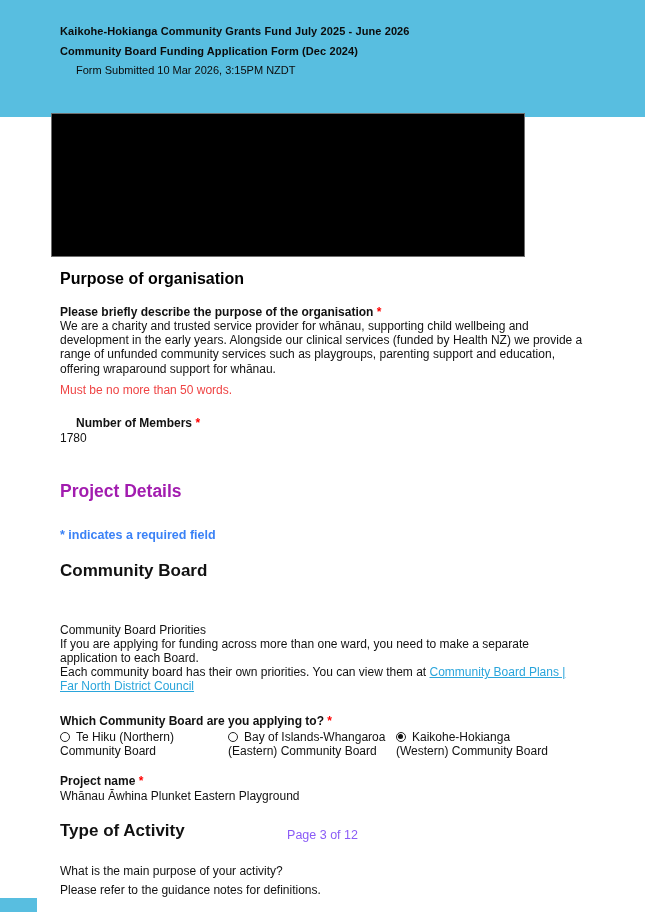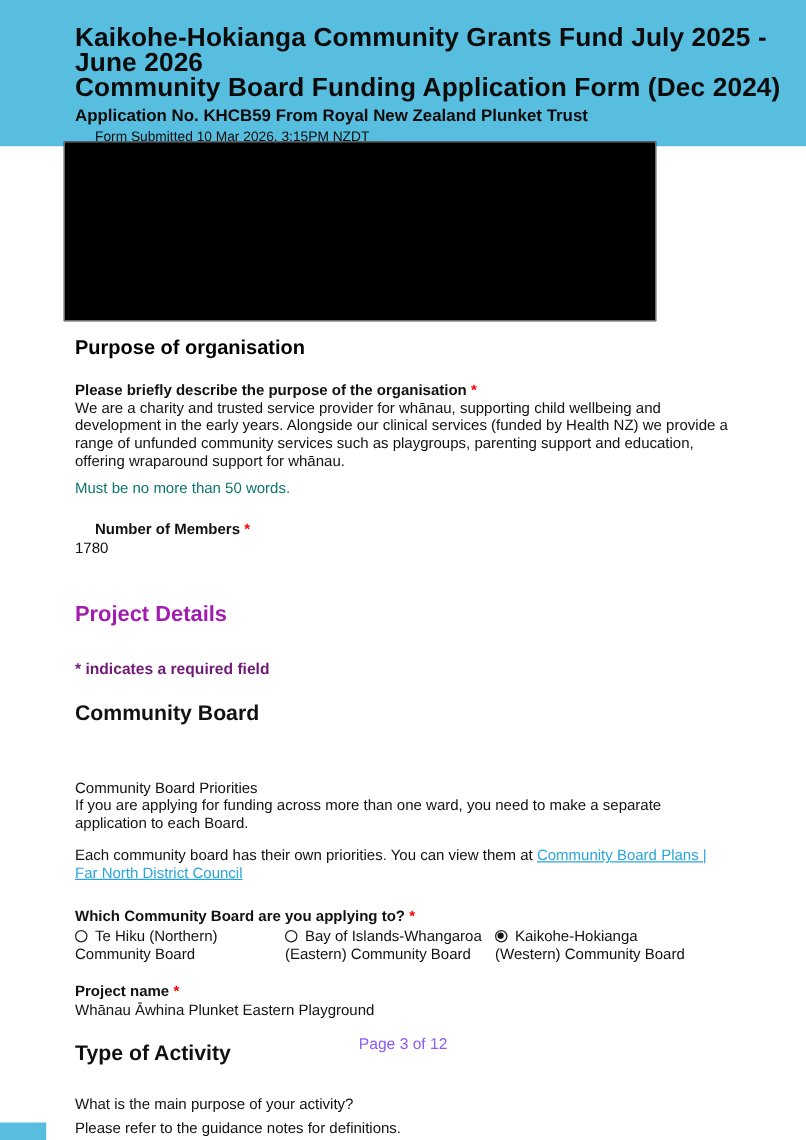--- a/index.html
+++ b/index.html
@@ -21,21 +21,21 @@
     position: absolute;
     left: 0; top: 0;
     width: 100%; height: 117px;
     background: #58BEE0;
   }
   .band-inner {
     position: absolute;
     left: 60px; top: 21px;
     color: #0b0b0b;
   }
-  .title-line { font-size: 21px; font-weight: bold; line-height: 20px; letter-spacing: 0.1px; }
+  .title-line { font-size: 11px; font-weight: bold; line-height: 20px; letter-spacing: 0.1px; }
   .app-line   { font-size: 13.5px; font-weight: bold; line-height: 17px; margin-top: 3px; }
   .sub-line   { font-size: 11px;   line-height: 14px; margin-top: 2px; padding-left: 16px; }
 
   
   .redacted {
     position: absolute;
     left: 51px; top: 113px;
     width: 474px; height: 144px;
     background: #000000;
     border: 1px solid #6e6e6e;
@@ -49,40 +49,40 @@
     width: 525px;
     font-size: 12px;
     line-height: 1.18;
   }
   .h-section {
     font-size: 16px; font-weight: bold; color: #000000;
     margin: 0 0 16px 0;
   }
   .q-label { font-weight: bold; margin: 0; }
   .answer  { margin: 0 0 0 0; }
-  .hint    { color: #0f766e; margin: 7px 0 0 0; }
+  .hint    { color: #ef4444; margin: 7px 0 0 0; }
   .asterisk { color: #ff0000; font-weight: bold; }
 
   .members-label { font-weight: bold; margin-top: 19px; margin-left: 16px; }
   .members-value { margin-top: 1px; }
 
   .h-project-details {
     color: #a21caf; font-size: 17.5px; font-weight: bold;
     margin: 36px 0 0 0;
   }
   .required-note {
-    color: #701a75; font-weight: bold; font-size: 12.5px;
+    color: #3b82f6; font-weight: bold; font-size: 12.5px;
     margin-top: 26px;
   }
   .h-community-board {
     font-size: 17px; font-weight: bold; margin: 18px 0 0 0;
   }
   .priorities-title { margin-top: 42px; }
   .priorities-body  { margin: 0; }
-  .link-para { margin-top: 12px; }
+  .link-para { margin-top: 0; }
   a.doc-link { color: #2AA5DB; text-decoration: underline; cursor: pointer; }
 
   .board-question { font-weight: bold; margin-top: 21px; }
 
   .radio-row {
     display: flex;
     margin-top: 1px;
   }
   .radio-option { width: 168px; margin-right: 0; }
   .radio-option + .radio-option { margin-left: 0; }
@@ -131,21 +131,20 @@
 </style>
 </head>
 <body>
 
 <div class="page">
 
   <div class="band">
     <div class="band-inner">
       <div class="title-line">Kaikohe-Hokianga Community Grants Fund July 2025 - June 2026</div>
       <div class="title-line">Community Board Funding Application Form (Dec 2024)</div>
-      <div class="app-line">Application No. KHCB59 From Royal New Zealand Plunket Trust</div>
       <div class="sub-line">Form Submitted 10 Mar 2026, 3:15PM NZDT</div>
     </div>
   </div>
 
   <div class="redacted"></div>
 
   <div class="content">
 
     <div class="h-section">Purpose of organisation</div>
 

